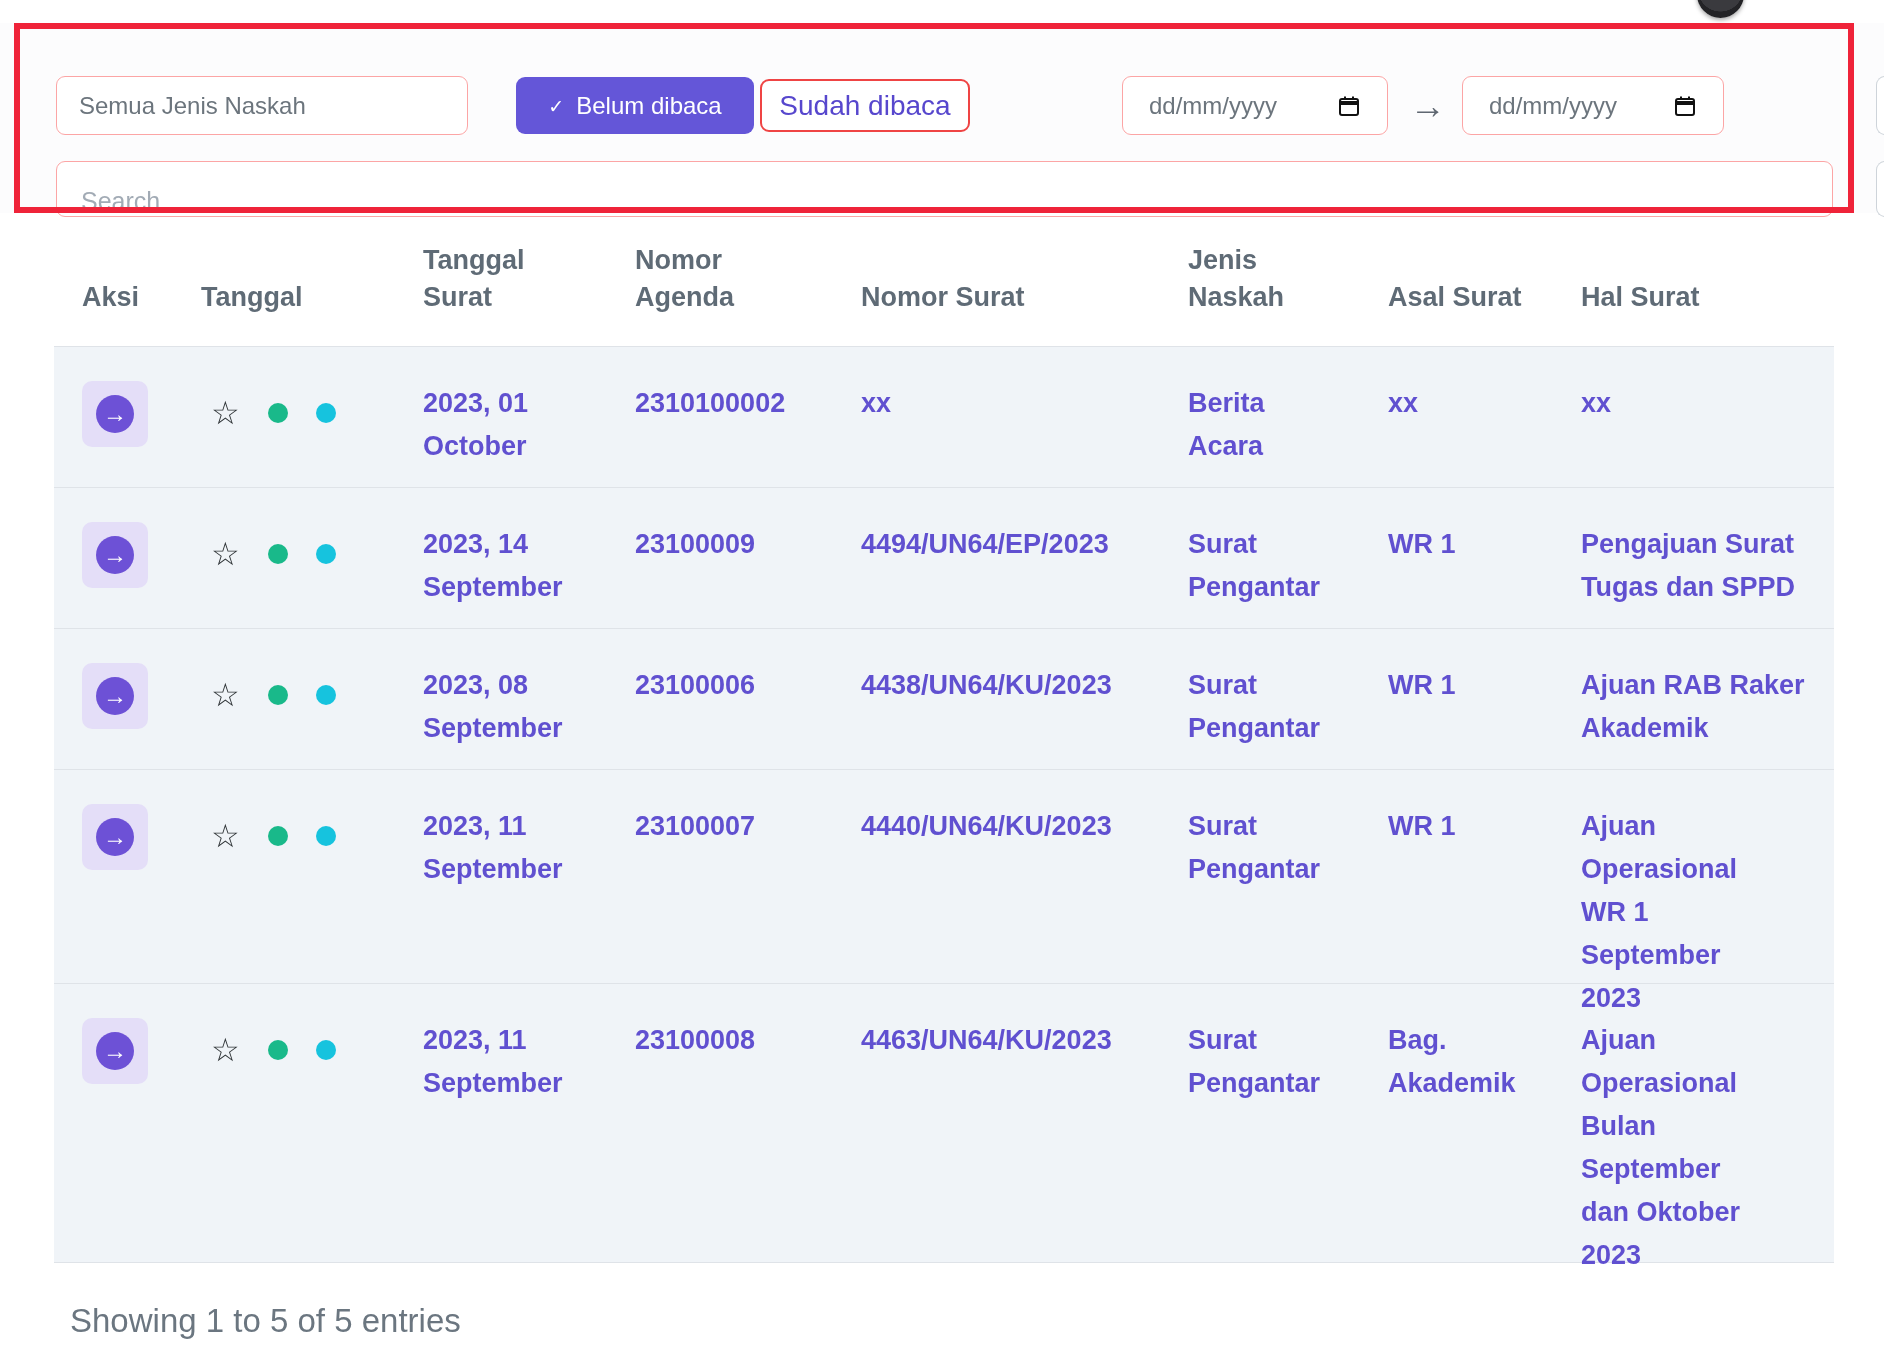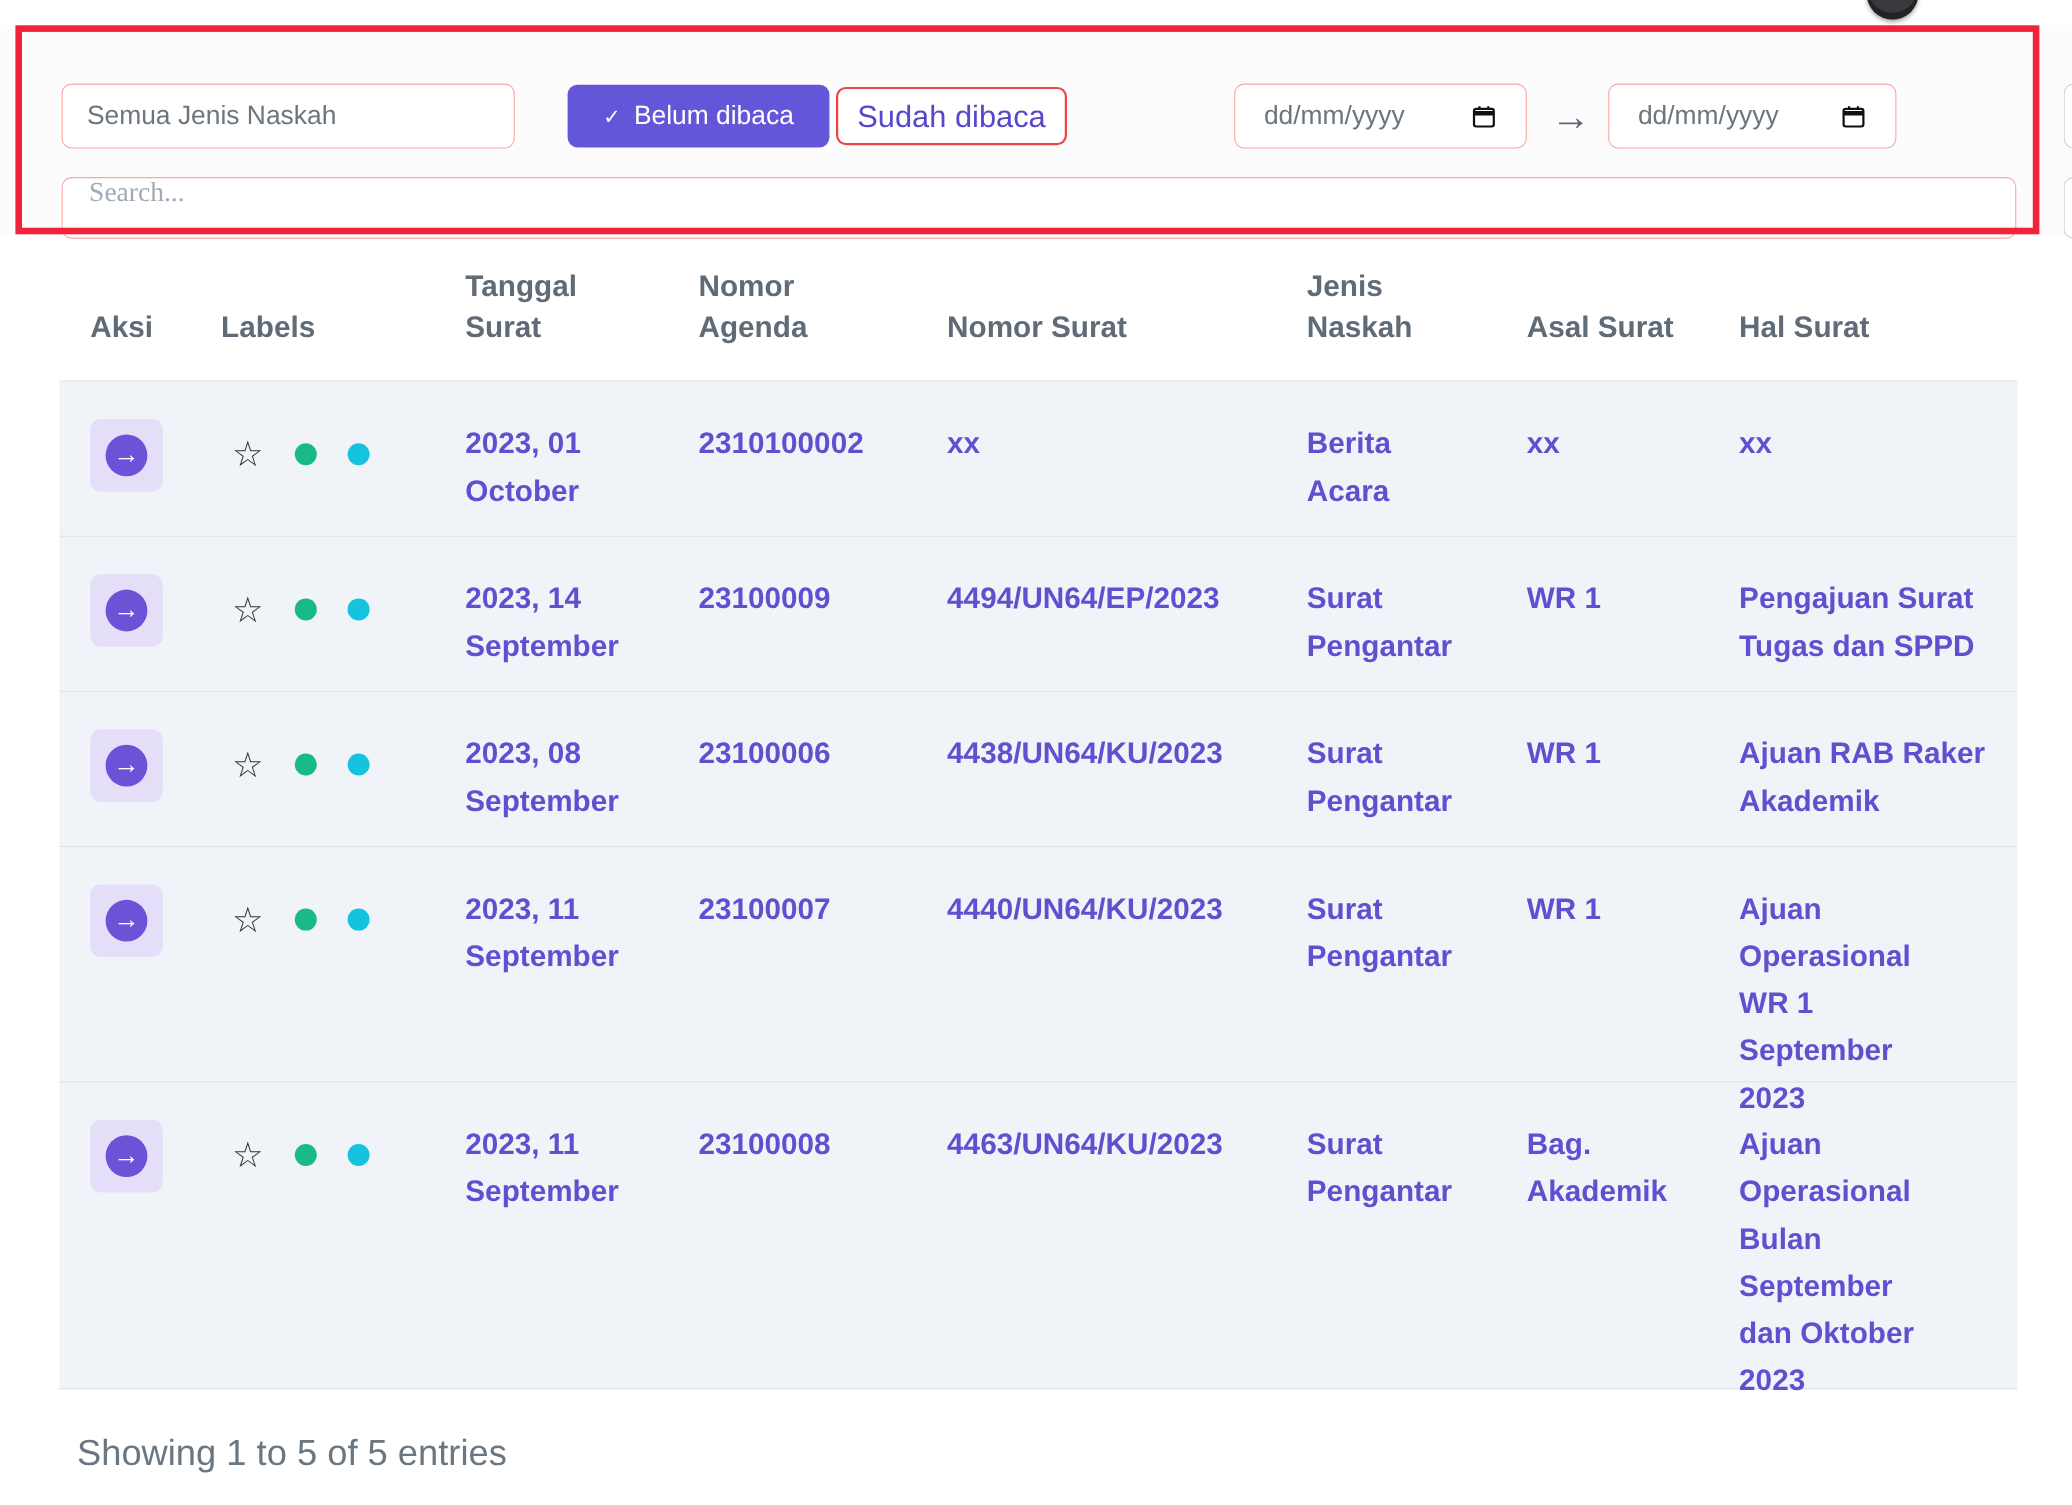--- a/index.html
+++ b/index.html
@@ -31,22 +31,22 @@
               background:#fff; border:2px solid #ef4444; border-radius:9px;
               color:#5747cd; font-size:28px;
               display:flex; align-items:center; justify-content:center; }
   .date-input { display:flex; align-items:center; justify-content:space-between;
                 padding:0 26px; color:#6c757d; font-size:24px; }
   .date-from { left:1122px; top:53px; width:266px; height:59px; }
   .date-to   { left:1462px; top:53px; width:262px; height:59px; }
   .range-arrow { position:absolute; left:1405px; top:62px; width:46px; text-align:center;
                  color:#5f6771; font-size:36px; font-weight:bold; }
   .search-input { left:56px; top:138px; width:1777px; height:56px; width:1777px;
-                  display:flex; align-items:flex-start; padding:0 24px;
-                  color:#a2abb5; font-size:25px;font-family:Liberation Serif, serif; }
+                  display:flex; align-items:flex-end; padding:0 24px;
+                  color:#a2abb5; font-size:25px; }
   .sliver { position:absolute; left:1876px; width:30px; background:#fff;
             border:1px solid #ced4da; border-radius:9px 0 0 9px; border-right:none; }
   .sliver.s1 { top:53px; height:59px; }
   .sliver.s2 { top:138px; height:56px; }
 
   
   .table-wrap { position:absolute; left:54px; top:212px; width:1780px; }
   .grid-row { display:grid;
               grid-template-columns:147px 222px 212px 226px 327px 200px 193px 253px; }
   .thead { height:134px; align-items:end; }
@@ -126,21 +126,21 @@
   <div class="sliver s1"></div>
   <div class="sliver s2"></div>
 </div>
 
 <div class="annotation"></div>
 
 <div class="table-wrap">
 
   <div class="grid-row thead">
     <div class="th th-aksi">Aksi</div>
-    <div class="th">Labels</div>
+    <div class="th">Tanggal</div>
     <div class="th th-narrow">Tanggal Surat</div>
     <div class="th th-narrow">Nomor Agenda</div>
     <div class="th">Nomor Surat</div>
     <div class="th th-narrow">Jenis Naskah</div>
     <div class="th">Asal Surat</div>
     <div class="th">Hal Surat</div>
   </div>
 
   <div class="grid-row tbody-row r1">
     <div class="aksi-cell">

